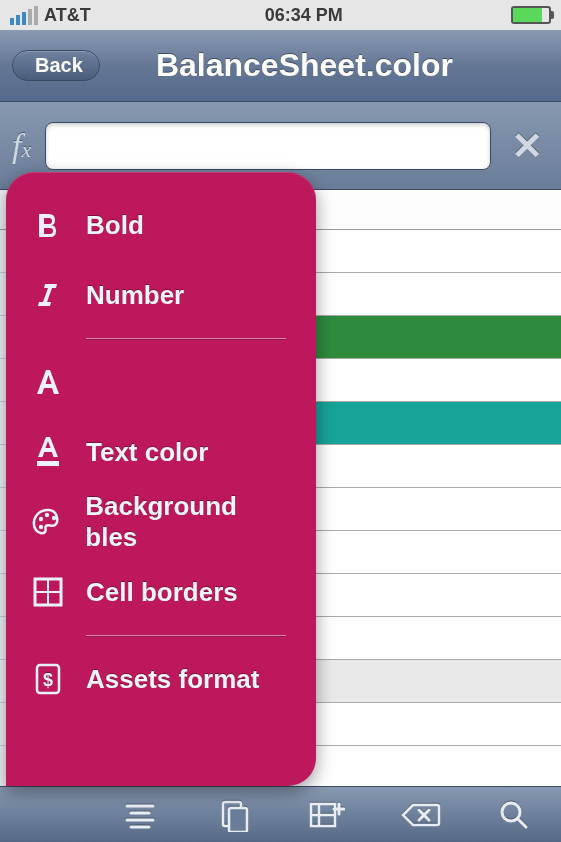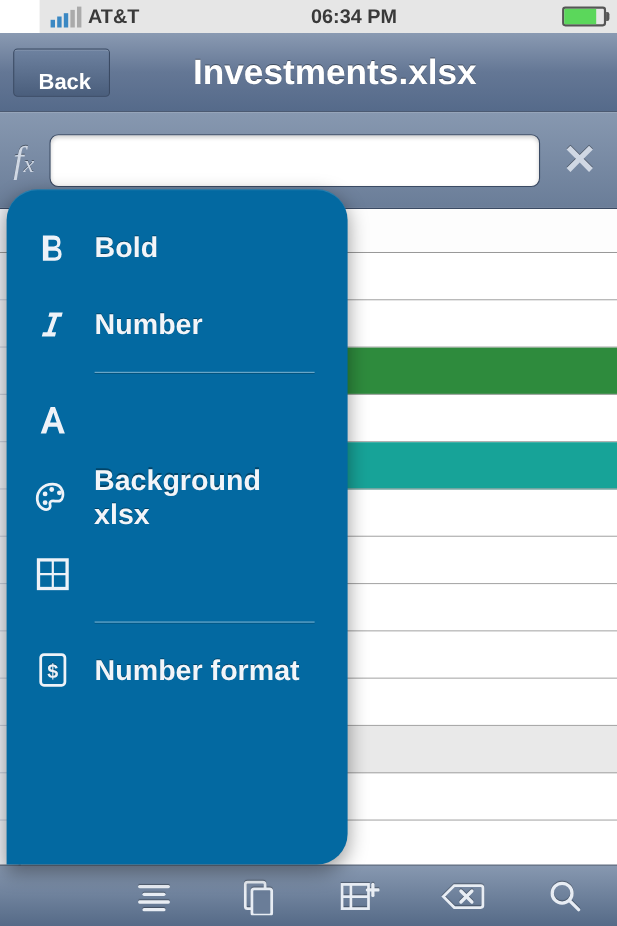--- a/index.html
+++ b/index.html
@@ -10,21 +10,20 @@
   .status-bar {
     height: 30px;
     background: #e6e6e6;
     display: flex;
     align-items: center;
     justify-content: space-between;
     padding: 0 10px;
     font-size: 18px;
     font-weight: bold;
     color: #3a3a3a;
-    margin-left: 36px;
   }
   .status-left { display: flex; align-items: center; gap: 6px; }
   .signal-bars { display: flex; align-items: flex-end; gap: 2px; }
   .signal-bars span { width: 4px; background: #3b88c3; display: block; }
   .signal-bars span:nth-child(1){height:7px;}
   .signal-bars span:nth-child(2){height:10px;}
   .signal-bars span:nth-child(3){height:13px;}
   .signal-bars span:nth-child(4){height:16px;background:#aaa;}
   .signal-bars span:nth-child(5){height:19px;background:#aaa;}
   .battery {
@@ -37,29 +36,29 @@
   .nav-header {
     height: 72px;
     background: linear-gradient(to bottom, #8a9ab2 0%, #647795 50%, #556a8a 100%);
     display: flex;
     align-items: center;
     padding: 0 12px;
     border-bottom: 1px solid #3a4a63;
   }
   .back-btn {
     position: relative;
-    height: 44px;
+    height: 31px;
     padding: 0 16px 0 22px;
     background: linear-gradient(to bottom, #6e82a0, #4a5e7c);
-    border-radius: 4px;
+    border-radius: 16px;
     color: #fff;
     font-size: 20px;
     font-weight: bold;
     display: flex;
-    align-items: flex-end;
+    align-items: center;
     border: 1px solid #3a4a63;
     box-shadow: inset 0 1px 0 rgba(255,255,255,0.2);
   }
   .back-btn::before {
     content:'';
     position:absolute;
     left:-14px;
     top:6px;
     width:30px;
     height:30px;
@@ -175,21 +174,21 @@
   }
   .toolbar svg { filter: drop-shadow(0 -1px 0 rgba(0,0,0,.3)); }
 
   
   .popover {
     position:absolute;
     top: 172px;
     left: 6px;
     width: 310px;
     bottom: 56px;
-    background: #0369a1;
+    background: #be185d;
     border-radius: 28px 28px 28px 0;
     box-shadow: 0 6px 18px rgba(0,0,0,0.4), inset 0 1px 0 rgba(255,255,255,0.15);
     padding: 18px 24px 10px 24px;
     color:#fff;
     z-index:50;
   }
   .popover::after {
     content:'';
     position:absolute;
     bottom:-0px;
@@ -239,21 +238,21 @@
   <div>06:34 PM</div>
   <div class="battery">
       <div class="battery-fill"></div>
     </div>
 </div>
 
 <div class="nav-header">
   <div class="back-btn">
     <span>Back</span>
   </div>
-  <div class="nav-title">Investments.xlsx</div>
+  <div class="nav-title">BalanceSheet.color</div>
 </div>
 
 <div class="formula-bar">
   <div class="fx-label">
     <span style="font-style:italic;">f</span><span style="font-size:22px;">x</span>
   </div>
   <input class="formula-input" value="" style="">
   <div class="clear-x">✕</div>
 </div>
 
@@ -363,42 +362,52 @@
     <div class="menu-sep"></div>
     <div class="menu-item">
       <span class="menu-icon">
         <svg width="32" height="30" viewBox="0 0 32 30">
           <path d="M14 3h4l9 24h-5l-2-6H12l-2 6H5zM13.5 17h6L16.5 8z" fill="#eef2f8"></path>
         </svg>
       </span>
     </div>
     <div class="menu-item">
       <span class="menu-icon">
+        <svg width="32" height="34" viewBox="0 0 32 34">
+          <path d="M14 2h4l8 20h-4.5l-1.7-5H12.2l-1.7 5H6zM13.4 13h5.2L16 6z" fill="#eef2f8"></path>
+          <rect x="5" y="26" width="22" height="5" fill="#eef2f8"></rect>
+        </svg>
+      </span>
+      <span>Text color</span>
+    </div>
+    <div class="menu-item">
+      <span class="menu-icon">
         <svg width="34" height="30" viewBox="0 0 34 30">
           <path d="M17 3C8 3 2 10 3 18c1 7 8 10 11 7 2-2-1-4 1-6s6 1 9-1c4-3 3-15-7-15z" fill="none" stroke="#eef2f8" stroke-width="2.5"></path>
           <circle cx="10" cy="12" r="2.2" fill="#eef2f8"></circle>
           <circle cx="16" cy="8" r="2.2" fill="#eef2f8"></circle>
           <circle cx="23" cy="11" r="2.2" fill="#eef2f8"></circle>
           <circle cx="10" cy="20" r="2.2" fill="#eef2f8"></circle>
         </svg>
       </span>
-      <span>Background xlsx</span>
+      <span>Background bles</span>
     </div>
     <div class="menu-item">
       <span class="menu-icon">
         <svg width="32" height="32" viewBox="0 0 32 32">
           <rect x="3" y="3" width="26" height="26" fill="none" stroke="#eef2f8" stroke-width="3"></rect>
           <line x1="16" y1="3" x2="16" y2="29" stroke="#eef2f8" stroke-width="2"></line>
           <line x1="3" y1="16" x2="29" y2="16" stroke="#eef2f8" stroke-width="2"></line>
         </svg>
       </span>
+      <span>Cell borders</span>
     </div>
     <div class="menu-sep"></div>
     <div class="menu-item">
       <span class="menu-icon">
         <svg width="30" height="34" viewBox="0 0 30 34">
           <rect x="4" y="3" width="22" height="28" rx="3" fill="none" stroke="#eef2f8" stroke-width="2.5"></rect>
           <text x="15" y="24" text-anchor="middle" font-size="18" font-weight="bold" fill="#eef2f8" font-family="Arial">$</text>
         </svg>
       </span>
-      <span>Number format</span>
+      <span>Assets format</span>
     </div>
   </div>
 
 </body></html>

